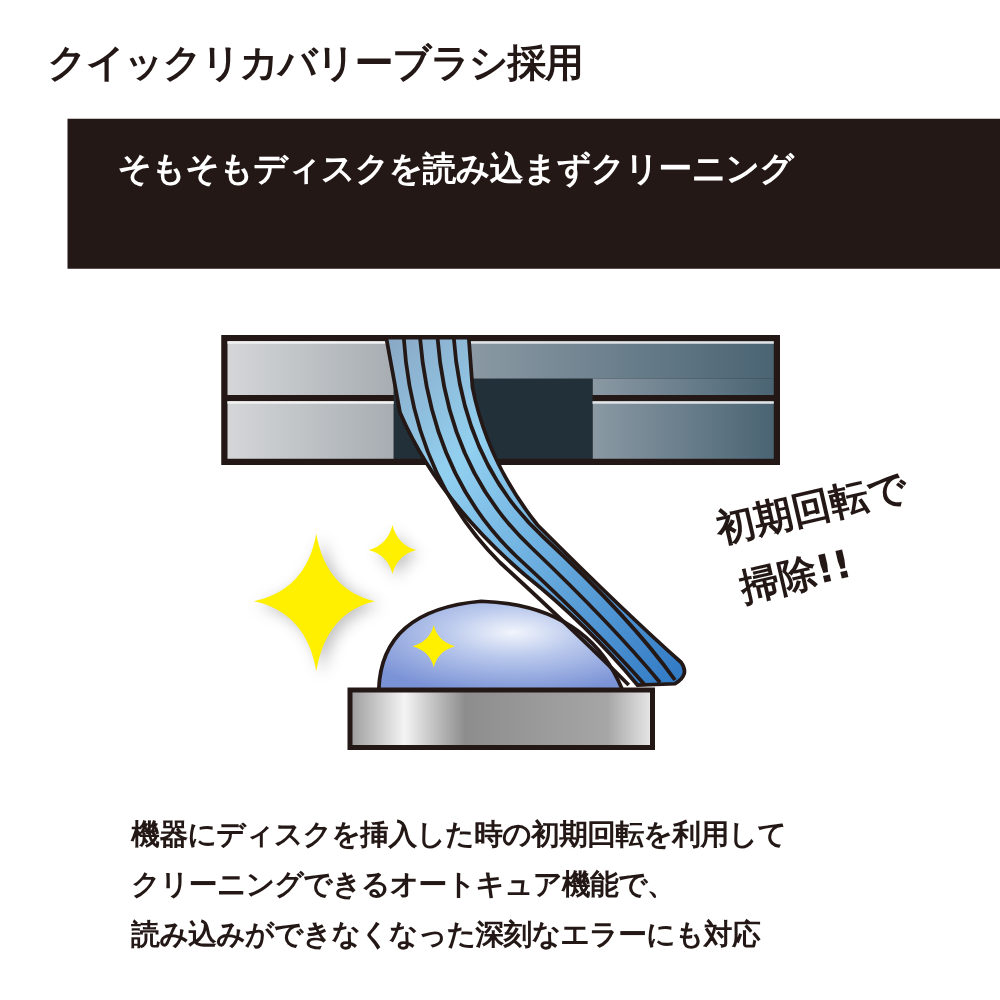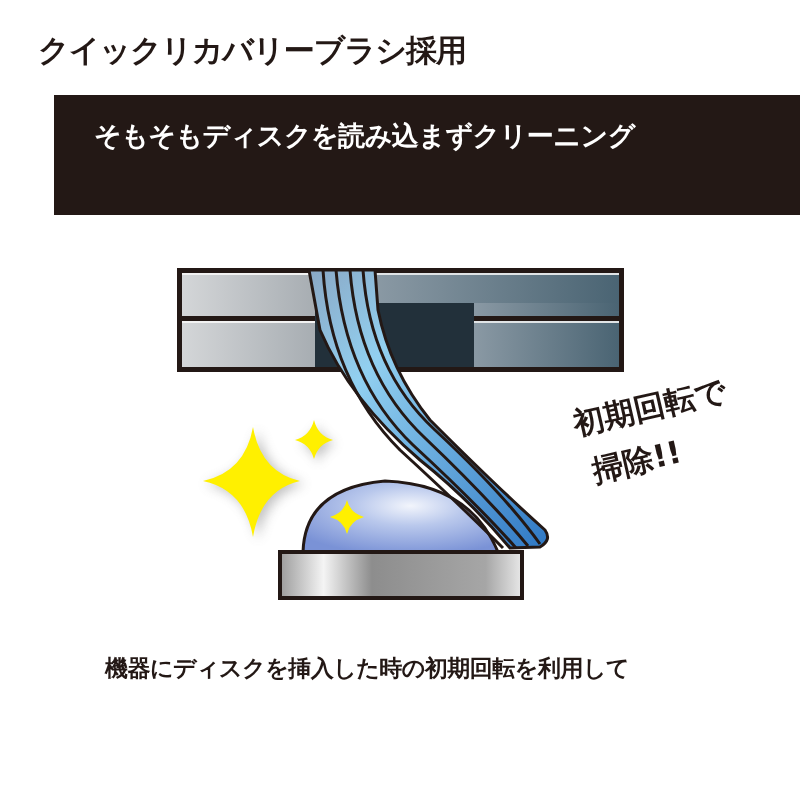--- a/index.html
+++ b/index.html
@@ -110,13 +110,15 @@
   </g>
 </svg>
 
 <div class="callout">
   <div>初期回転で</div>
   <div style="margin-left:8px">掃除!!</div>
 </div>
 
 <div class="desc">
   <div>機器にディスクを挿入した時の初期回転を利用して</div>
+  <div>クリーニングできるオートキュア機能で、</div>
+  <div>読み込みができなくなった深刻なエラーにも対応</div>
 </div>
 
 </body></html>

